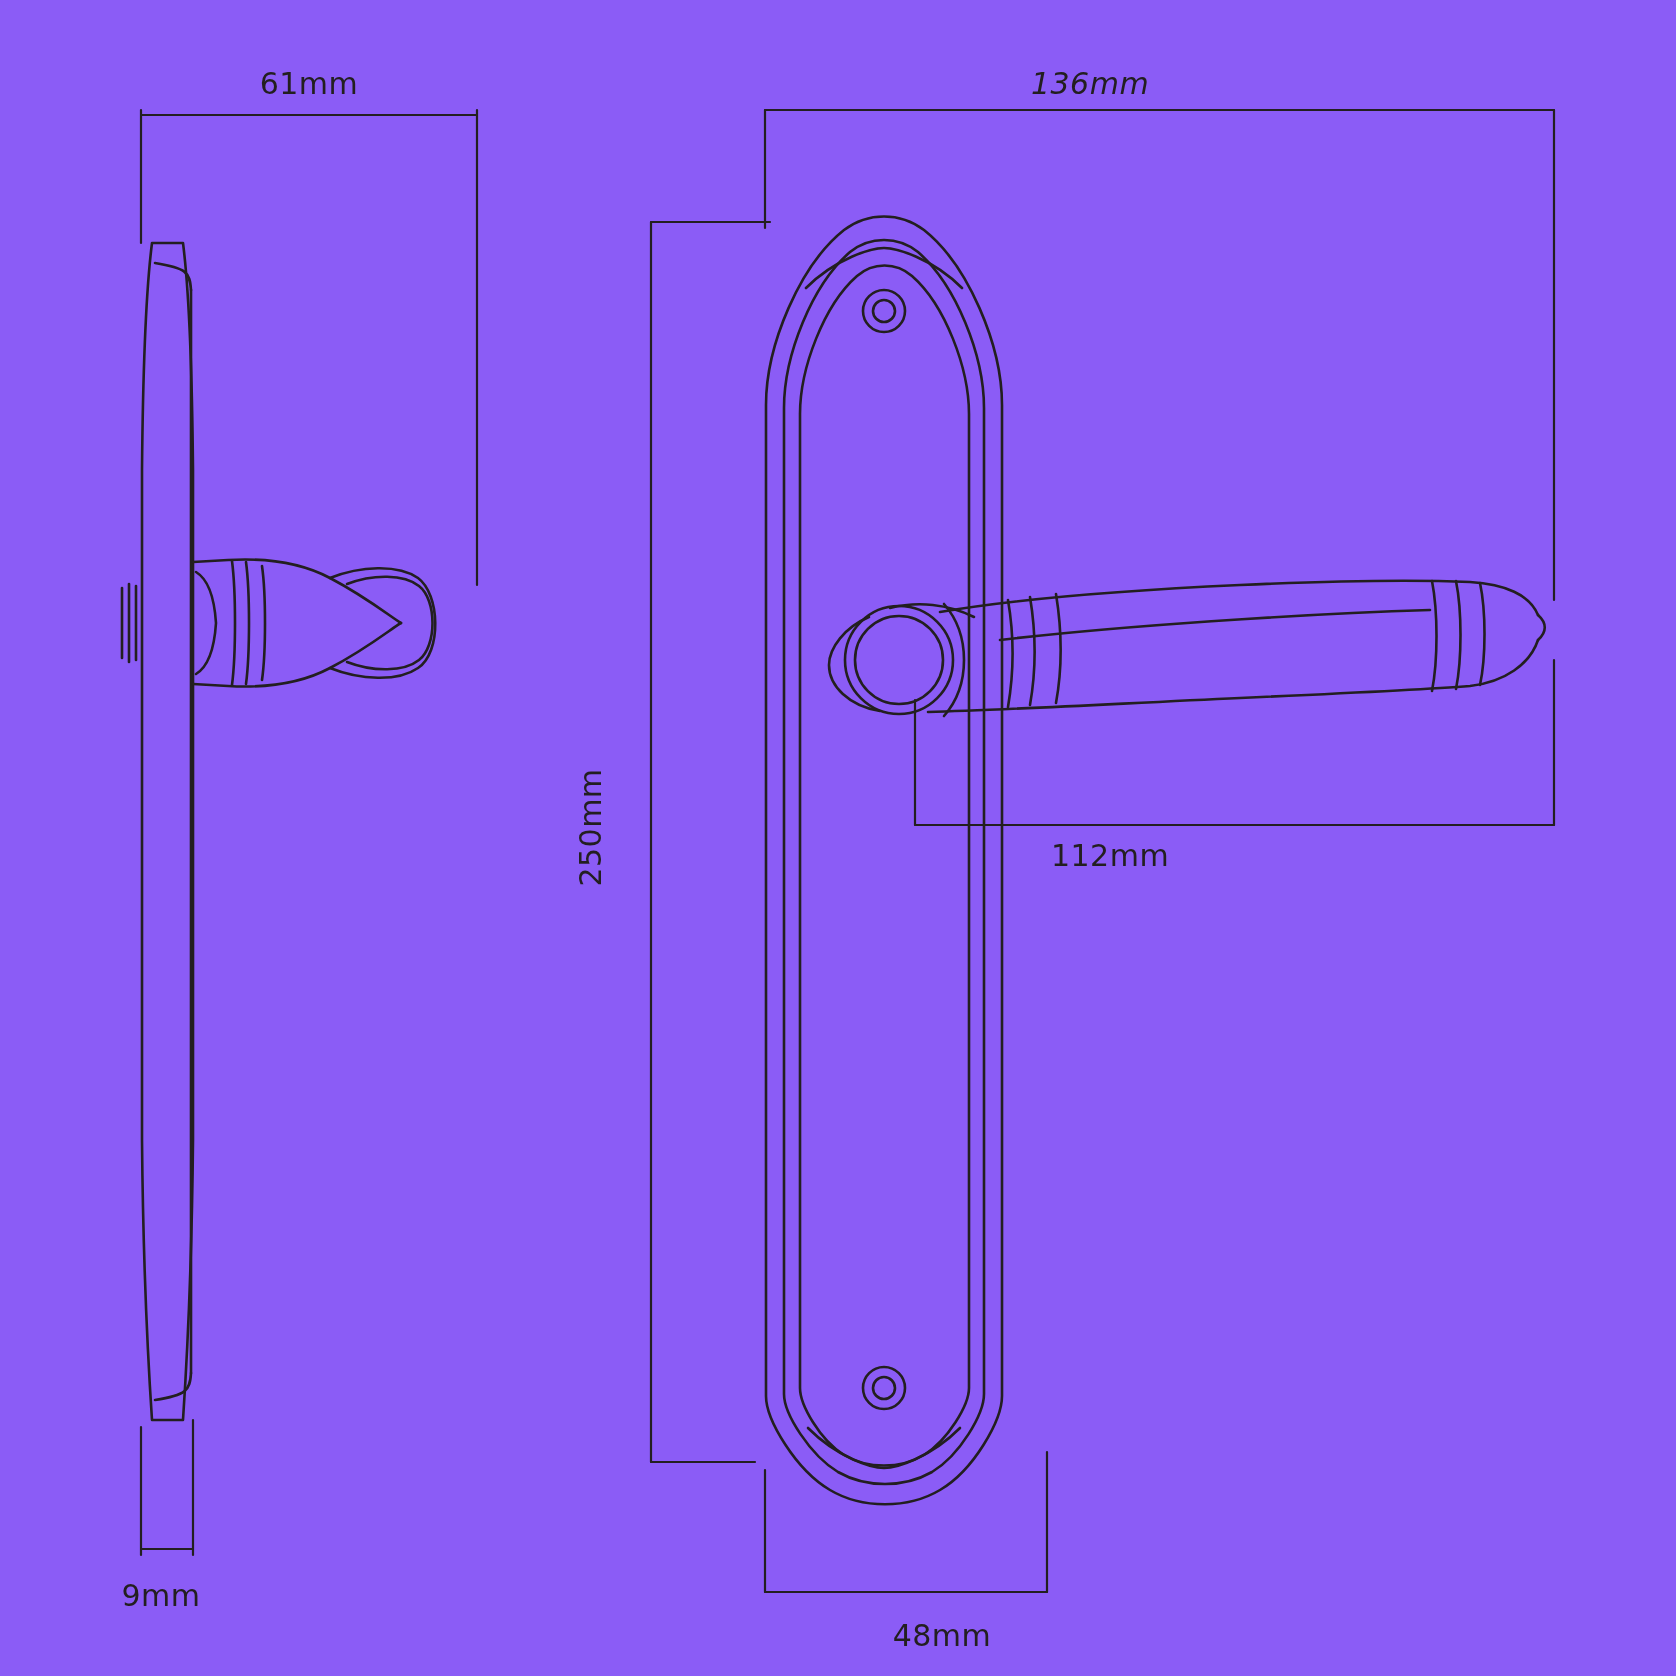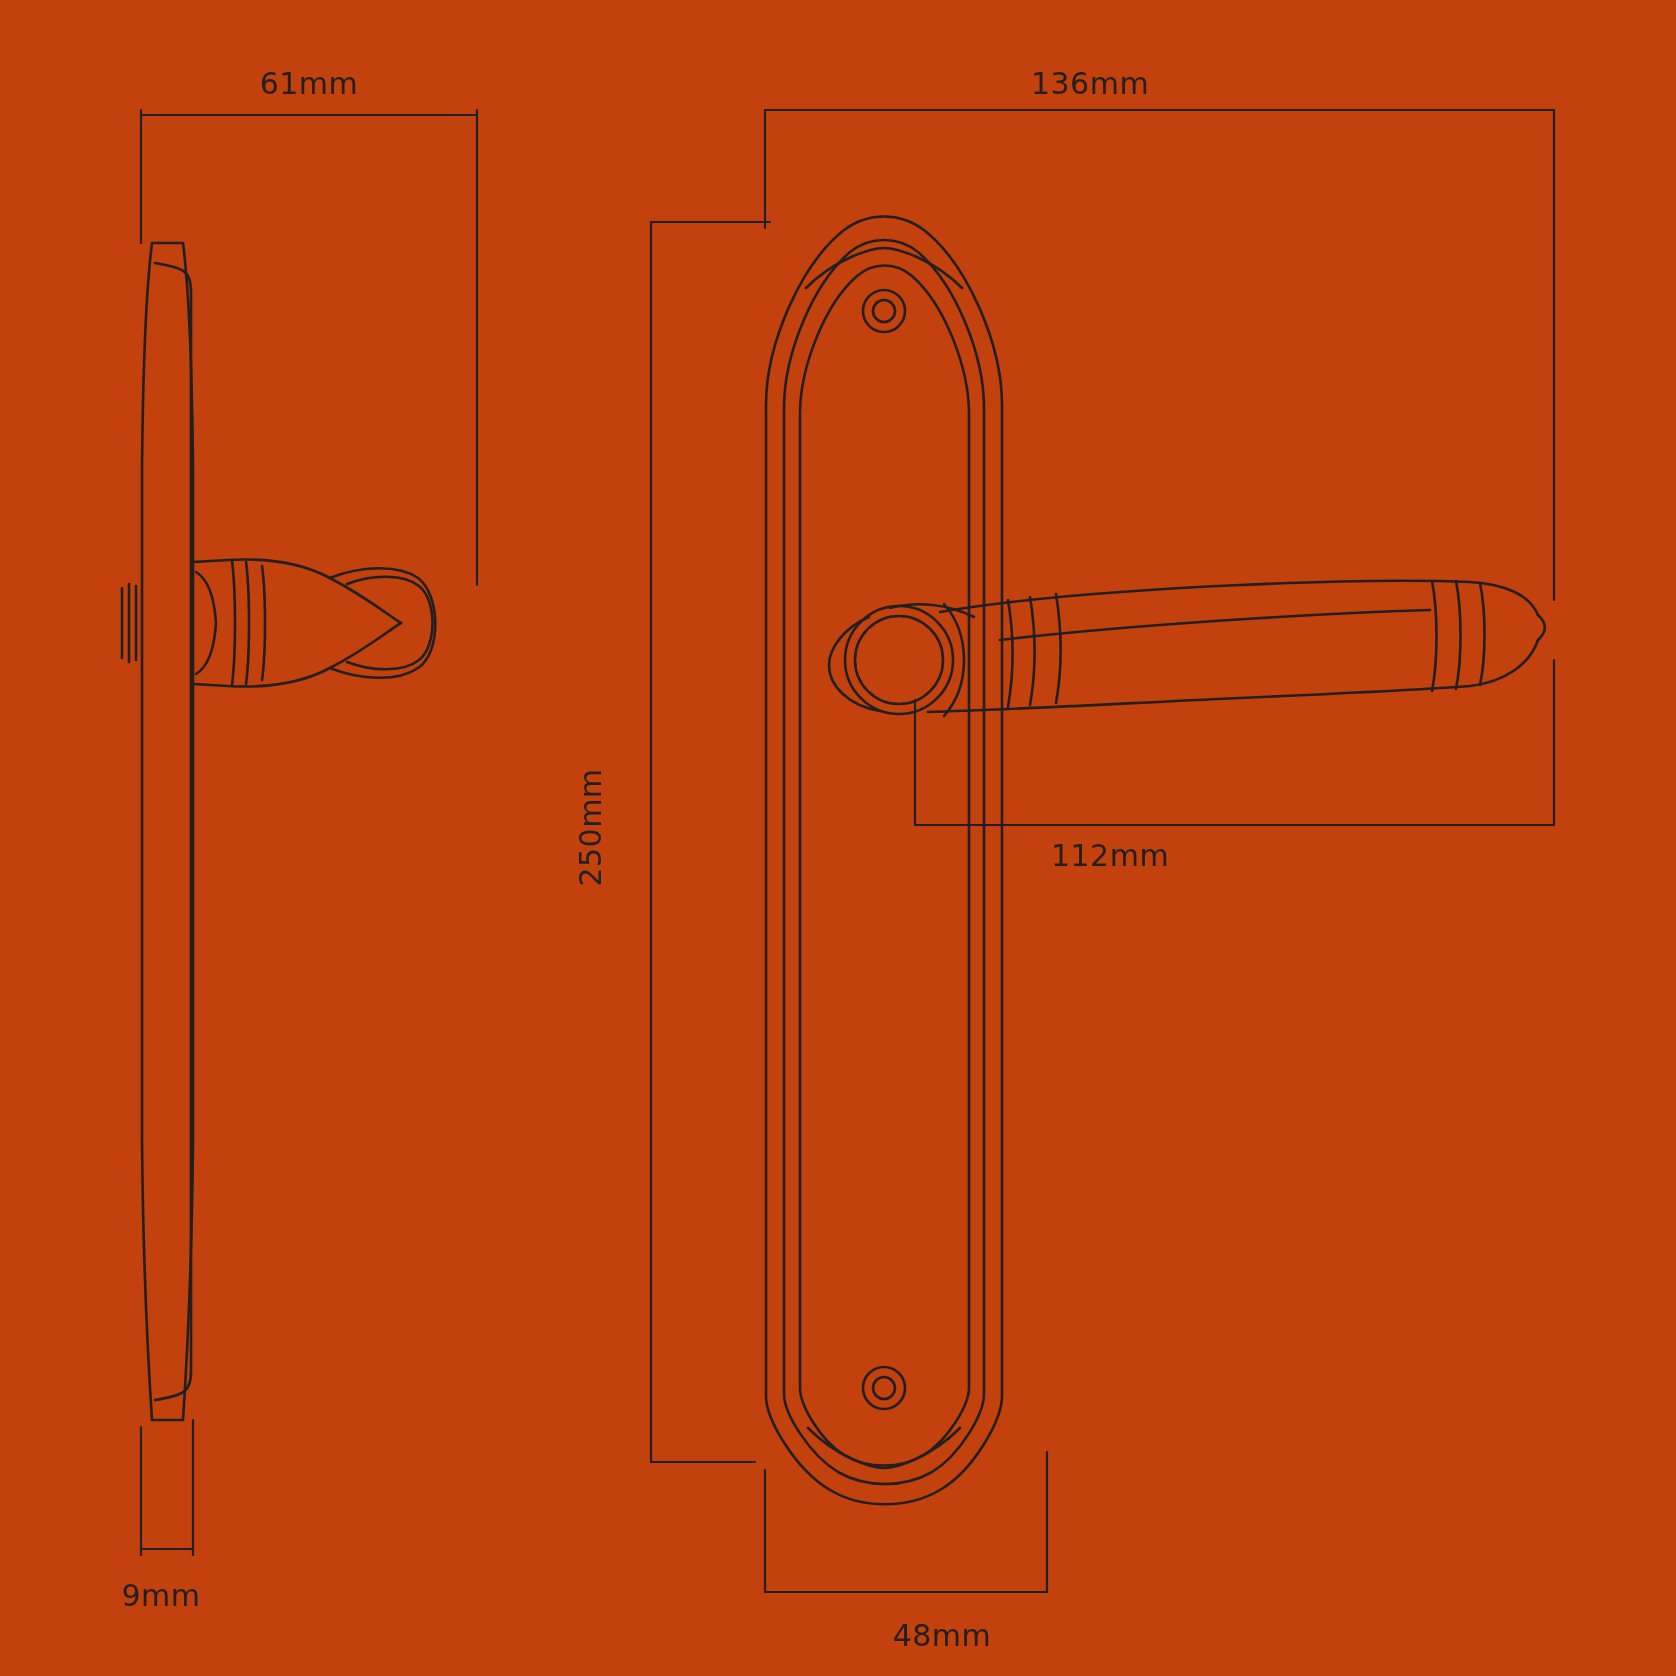--- a/index.html
+++ b/index.html
@@ -10,21 +10,21 @@
   body {
     width: 1676px;
     height: 1676px;
     font-family: "DejaVu Sans", sans-serif;
     overflow: hidden;
   }
   #stage {
     position: relative;
     width: 1676px;
     height: 1676px;
-    background: #c2410c;
+    background: #8b5cf6;
   }
   #drawing {
     position: absolute;
     left: 0;
     top: 0;
     width: 1676px;
     height: 1676px;
   }
   .dim-label {
     position: absolute;
@@ -213,21 +213,21 @@
         <path d="M 944 604 C 958 620, 964 640, 964 660 C 964 682, 958 700, 944 716"></path>
       </g>
 
     </g>
   </svg>
 
   <div class="dim-label center" style="left:241px; top:66px; width:136px;">61mm</div>
 
   <div class="dim-label center" style="left:93px; top:1578px; width:136px;">9mm</div>
 
-  <div class="dim-label center" style="left:1022px; top:66px; width:136px;">136mm</div>
+  <div class="dim-label center" style="left:1022px; top:66px; width:136px;font-style:italic;">136mm</div>
 
   <div class="dim-label center vertical" style="left:522px; top:810px; width:136px;">250mm</div>
 
   <div class="dim-label center" style="left:1042px; top:838px; width:136px;text-align:center;">112mm</div>
 
   <div class="dim-label center" style="left:874px; top:1618px; width:136px;">48mm</div>
 
 </div>
 
 </body></html>

